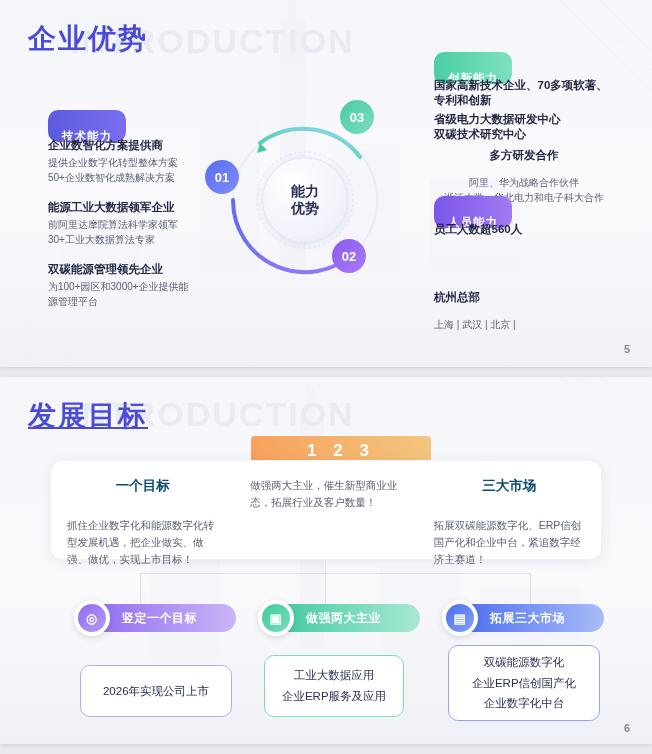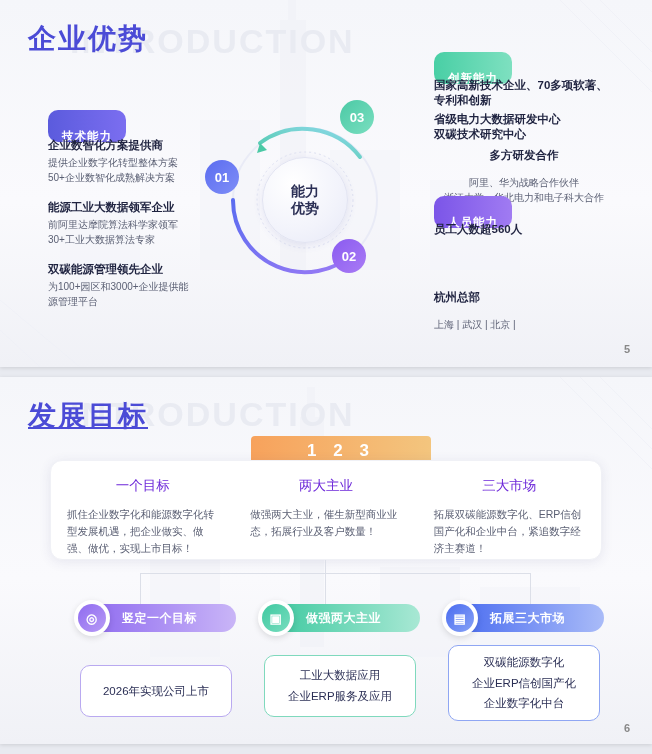--- a/index.html
+++ b/index.html
@@ -109,21 +109,21 @@
   }
   .goal-card {
     position: absolute;
     background: #fff;
     border-radius: 12px;
     box-shadow: 0 2px 12px rgba(60,60,120,.10);
     border: 1px solid #f0f1f6;
     display: flex;
   }
   .goal-col { flex: 1; padding: 16px 16px 14px; text-align: center; }
-  .goal-col .gh { font-size: 13.5px; font-weight: 400; color:#6d28d9; margin-bottom: 11px; }
+  .goal-col .gh { font-size: 13.5px; font-weight: 700; color:#0c4a6e; margin-bottom: 22px; }
   .goal-col .gt { font-size: 10.5px; line-height: 1.6; color:#5a5f73; text-align:left; }
 
   .tag {
     position: absolute;
     height: 28px; width: 148px;
     border-radius: 14px;
     display:flex; align-items:center;
     padding-left: 34px;
     color:#fff; font-size:12px; font-weight:700;
     letter-spacing: .5px;
@@ -275,21 +275,20 @@
   <div class="slide-title" style="left:28px; top:20px;text-decoration:underline;">发展目标</div>
 
   <div class="banner123" style="left:251px; top:59px;">1 2 3</div>
 
   <div class="goal-card" style="left:50px; top:83px; width:552px; height:100px;">
     <div class="goal-col">
       <div class="gh">一个目标</div>
       <div class="gt">抓住企业数字化和能源数字化转型发展机遇，把企业做实、做强、做优，实现上市目标！</div>
     </div>
     <div class="goal-col">
-      <div class="gh">两大主业</div>
       <div class="gt">做强两大主业，催生新型商业业态，拓展行业及客户数量！</div>
     </div>
     <div class="goal-col">
       <div class="gh">三大市场</div>
       <div class="gt">拓展双碳能源数字化、ERP信创国产化和企业中台，紧追数字经济主赛道！</div>
     </div>
   </div>
 
   <div class="conn" style="left:140px; top:196px; width:390px; height:1px;"></div>
   <div class="conn" style="left:140px; top:196px; width:1px; height:32px;"></div>
@@ -311,21 +310,21 @@
   <div class="tag t3" style="left:456px; top:227px;">
     <div class="tag-icon">
       <div class="inner" style="background:linear-gradient(135deg,#4a6cf0,#87a2f6);">▤</div>
     </div>
     <span>拓展三大市场</span>
   </div>
 
   <div class="ibox b1" style="left:80px; top:288px; width:152px; height:52px;">
     <span>2026年实现公司上市</span>
   </div>
-  <div class="ibox b2" style="left:264px; top:278px; width:152px; height:62px;">
+  <div class="ibox b2" style="left:264px; top:278px; width:140px; height:62px;">
     <span>工业大数据应用</span>
     <span>企业ERP服务及应用</span>
   </div>
   <div class="ibox b3" style="left:448px; top:268px; width:152px; height:76px;">
     <span>双碳能源数字化</span>
     <span>企业ERP信创国产化</span>
     <span>企业数字化中台</span>
   </div>
 
   <div class="page-num" style="right:22px; bottom:10px;">6</div>

